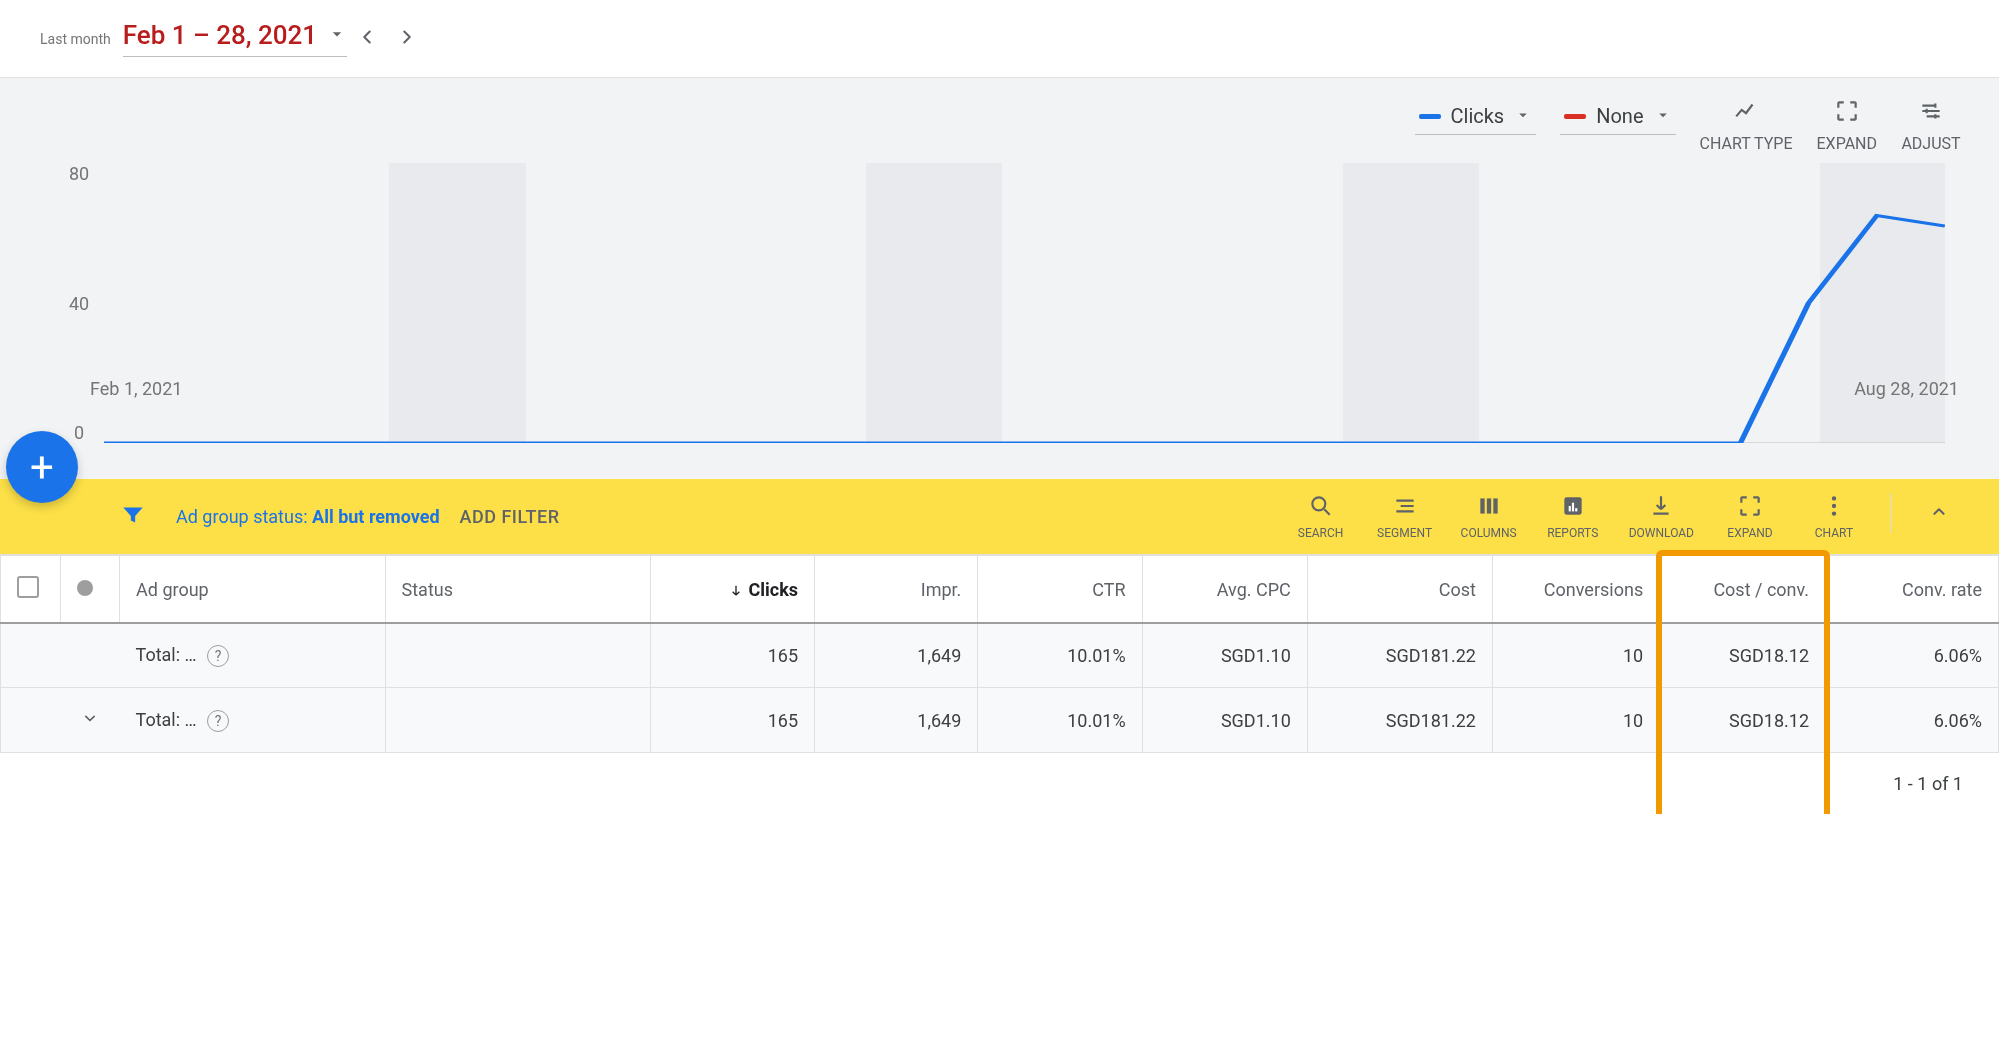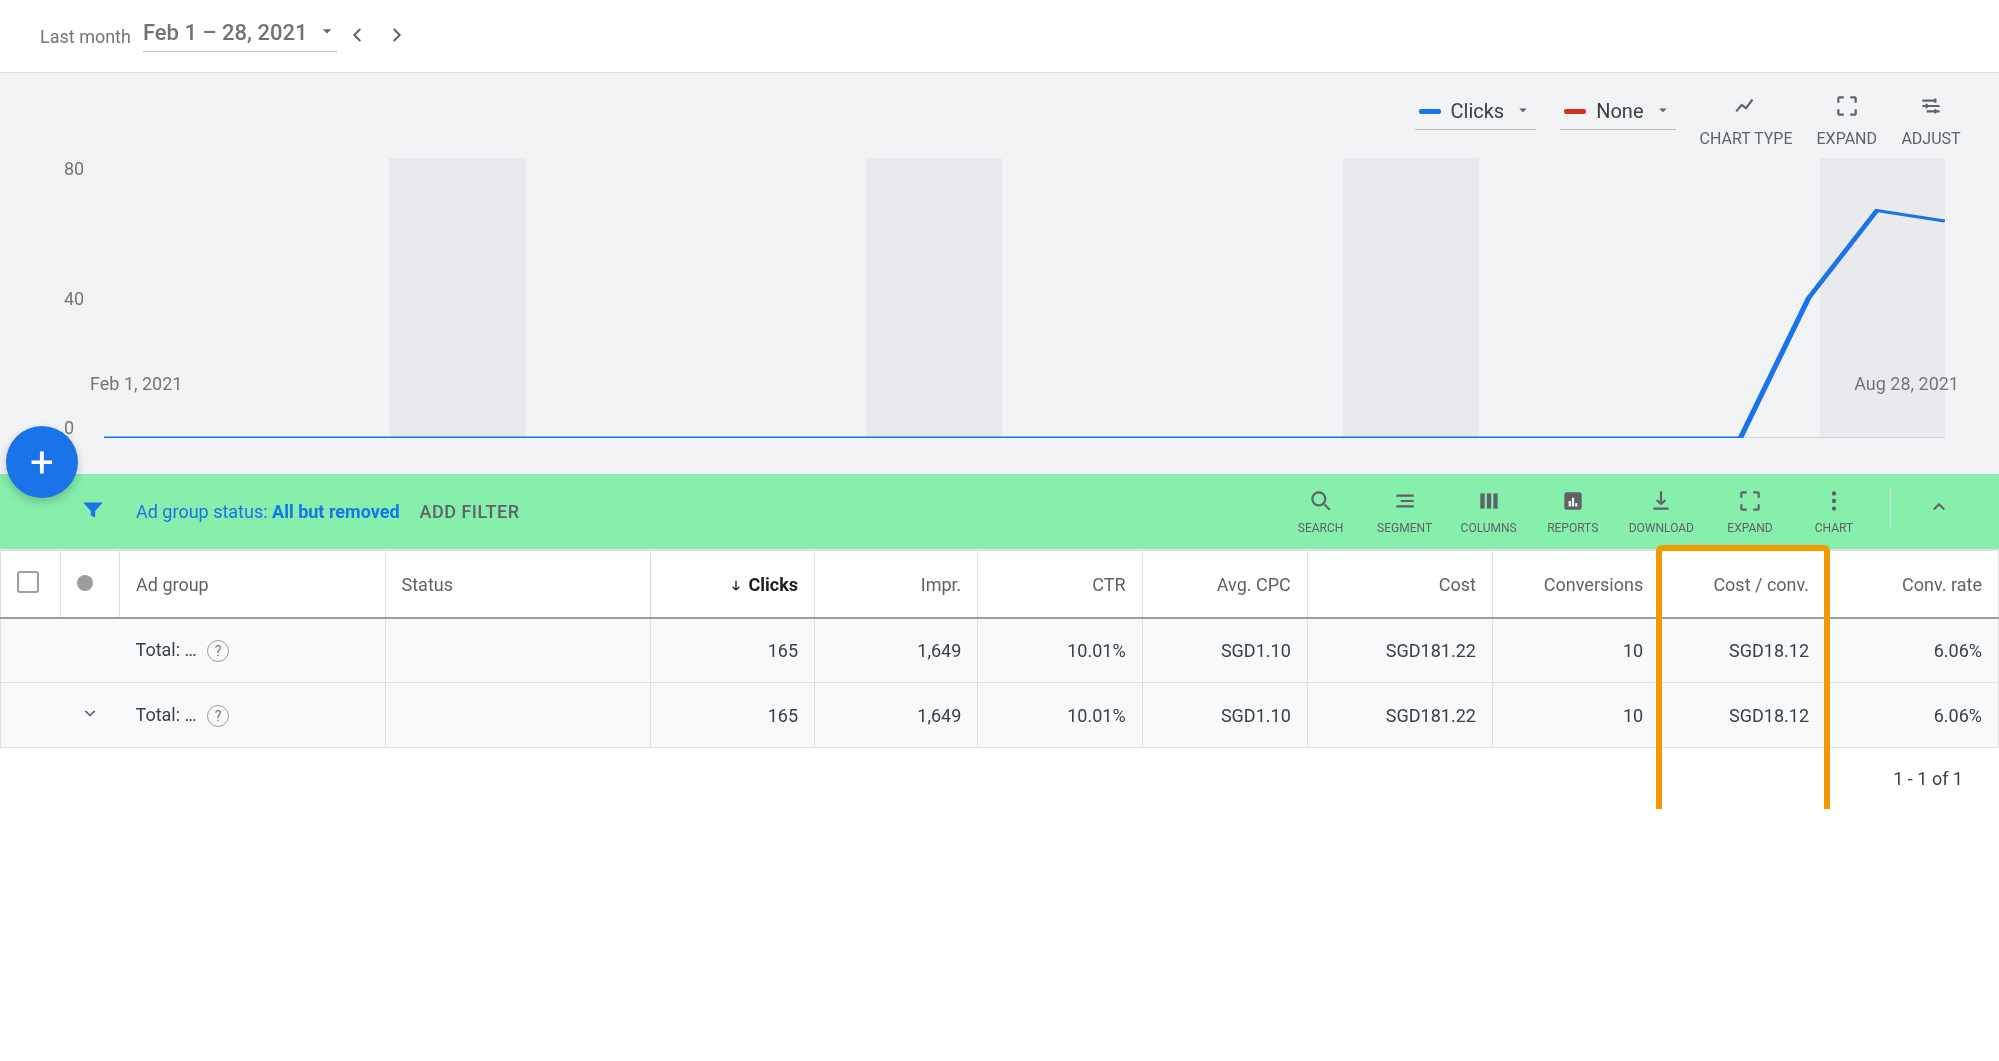--- a/index.html
+++ b/index.html
@@ -15,22 +15,22 @@
     align-items: center;
     padding: 20px 40px 20px 40px;
     border-bottom: 1px solid #e0e0e0;
   }
   .header h1 {
     font-size: 30px;
     font-weight: 500;
     color: #202124;
     flex: 1;
   }
-  .date-range-label { color: #757575; font-size: 18px; margin-right: 12px; }
-  .date-range-value { color: #737373; font-size: 22px; font-weight: 500; margin-right: 10px; }
+  .date-range-label { color: #757575; font-size: 14px; margin-right: 12px; }
+  .date-range-value { color: #b91c1c; font-size: 26px; font-weight: 500; margin-right: 10px; }
   .date-underline { border-bottom: 1px solid #bdbdbd; padding-bottom: 6px; display:inline-flex; align-items:center; }
   .header .nav-btn { width: 40px; text-align:center; cursor:pointer; }
 
   .chart-area {
     background: #f1f3f4;
     padding: 14px 14px 36px 14px;
     position: relative;
   }
   .chart-toolbar {
     display: flex;
@@ -51,21 +51,21 @@
 
   .chart-body {
     position: relative;
     height: 280px;
     margin-left: 90px;
     margin-right: 40px;
   }
   .y-axis {
     position: absolute; left:-40px; top:0; bottom:0;
     display:flex; flex-direction:column; justify-content:space-between;
-    color:#757575; font-size:18px; text-align:left; width:30px;
+    color:#757575; font-size:18px; text-align:center; width:30px;
   }
   .plot {
     position:absolute; left:0; right:0; top:0; bottom:0;
   }
   .plot .band {
     position:absolute; top:0; bottom:0; background:#e8eaed;
   }
   .plot svg.line { position:absolute; left:0; top:0; width:100%; height:100%; }
   .x-axis {
     position:absolute; left:90px; right:40px; top:300px;
@@ -77,23 +77,23 @@
     position:absolute; left:6px; bottom:-24px;
     width:72px; height:72px; border-radius:50%;
     background:#1a73e8; color:#fff;
     display:flex; align-items:center; justify-content:center;
     font-size:42px; box-shadow:0 4px 10px rgba(0,0,0,0.2);
     cursor:pointer; z-index:5;
   }
 
   .filter-bar {
     display:flex; align-items:center;
-    padding: 14px 40px 14px 80px;
+    padding: 14px 40px 14px 120px;
     border-bottom: 1px solid #e0e0e0;
-    background:#86efac;
+    background:#fde047;
     text-align:right;
   }
   .filter-bar .funnel { color:#1a73e8; margin-right:30px; }
   .filter-status { color:#1a73e8; font-size:18px; }
   .filter-status .bold { font-weight:700; }
   .add-filter { color:#5f6368; font-size:18px; font-weight:500; margin-left:20px; letter-spacing:0.5px; cursor:pointer; }
   .toolbar-actions { margin-left:auto; display:flex; gap:28px; align-items:flex-start; }
   .tb-action { display:flex; flex-direction:column; align-items:center; gap:4px; color:#5f6368; font-size:12px; cursor:pointer; min-width:56px; }
   .tb-action svg { width:26px; height:26px; }
   .tb-sep { width:1px; height:40px; background:#dadce0; }

